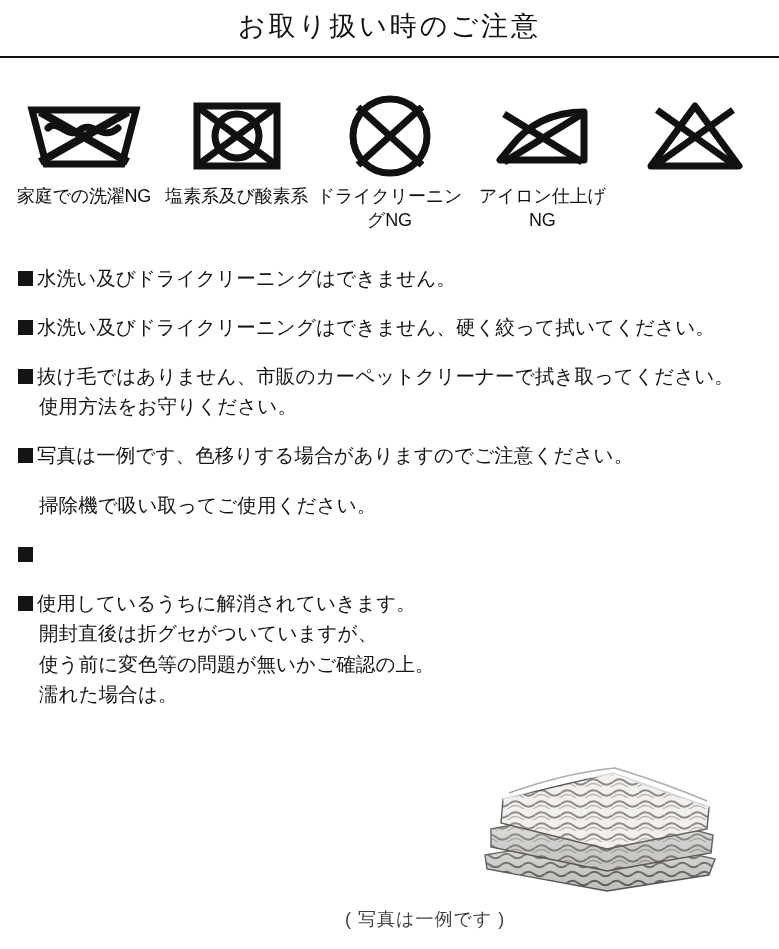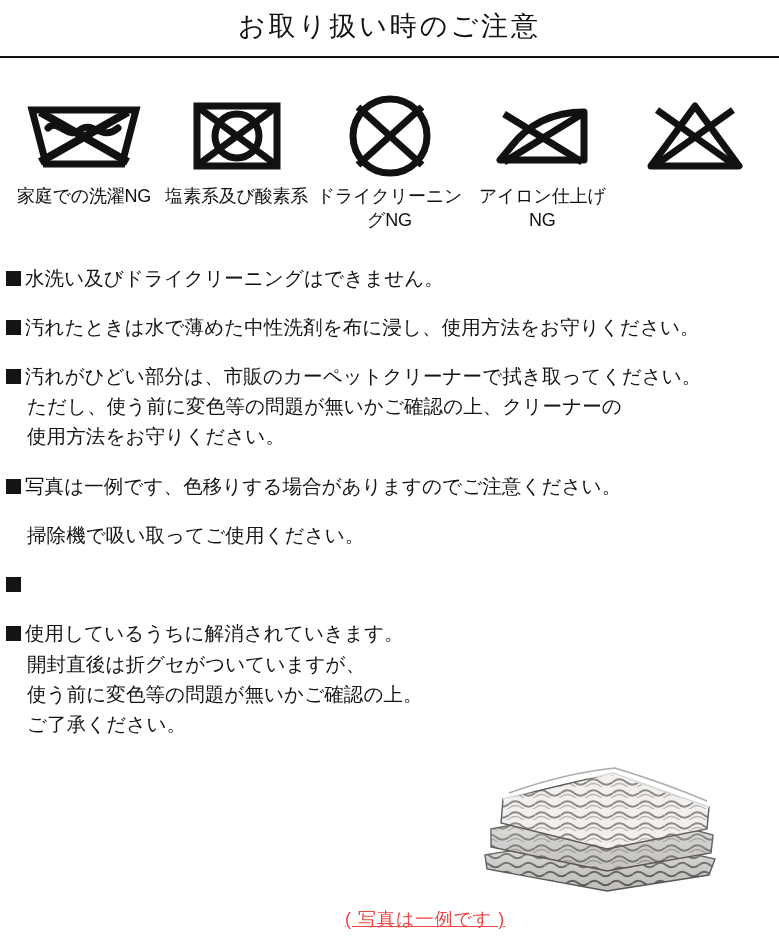--- a/index.html
+++ b/index.html
@@ -59,21 +59,21 @@
     margin-top: 6px;
     font-size: 18px;
     line-height: 1.35;
     text-align: center;
     color: #111111;
     letter-spacing: -0.2px;
   }
 
   
   .notes {
-    padding: 30px 14px 0 6px;
+    padding: 30px 14px 0 18px;
     box-sizing: border-box;
   }
   .note {
     margin-bottom: 19px;
   }
   .note-line {
     font-size: 19.5px;
     line-height: 1.55;
     color: #141414;
     letter-spacing: 0.1px;
@@ -97,23 +97,22 @@
     right: 52px;
     bottom: 56px;
     width: 270px;
     height: 150px;
   }
   .caption {
     position: absolute;
     left: 345px;
     bottom: 18px;
     font-size: 18px;
-    color: #ef4444;
+    color: #404040;
     letter-spacing: 1px;
-    text-decoration: underline;
   }
 
   svg { display: block; }
 </style>
 </head>
 <body>
 
 <div class="title-bar">
   <div class="title-text">お取り扱い時のご注意</div>
   <div class="title-rule"></div>
@@ -179,46 +178,45 @@
 
 </div>
 
 <div class="notes">
 
   <div class="note">
     <div class="note-line"><span class="bullet-sq"></span><span>水洗い及びドライクリーニングはできません。</span></div>
   </div>
 
   <div class="note">
-    <div class="note-line"><span class="bullet-sq"></span><span>汚れたときは水で薄めた中性洗剤を布に浸し、使用方法をお守りください。</span></div>
-  </div>
-
-  <div class="note">
-    <div class="note-line"><span class="bullet-sq"></span><span>汚れがひどい部分は、市販のカーペットクリーナーで拭き取ってください。</span></div>
-    <div class="note-line indent">ただし、使う前に変色等の問題が無いかご確認の上、クリーナーの</div>
+    <div class="note-line"><span class="bullet-sq"></span><span>水洗い及びドライクリーニングはできません、硬く絞って拭いてください。</span></div>
+  </div>
+
+  <div class="note">
+    <div class="note-line"><span class="bullet-sq"></span><span>抜け毛ではありません、市販のカーペットクリーナーで拭き取ってください。</span></div>
     <div class="note-line indent">使用方法をお守りください。</div>
   </div>
 
   <div class="note">
     <div class="note-line"><span class="bullet-sq"></span><span>写真は一例です、色移りする場合がありますのでご注意ください。</span></div>
   </div>
 
   <div class="note">
     <div class="note-line indent">掃除機で吸い取ってご使用ください。</div>
   </div>
 
   <div class="note">
     <div class="note-line"><span class="bullet-sq"></span></div>
   </div>
 
   <div class="note">
     <div class="note-line"><span class="bullet-sq"></span><span>使用しているうちに解消されていきます。</span></div>
     <div class="note-line indent">開封直後は折グセがついていますが、</div>
     <div class="note-line indent">使う前に変色等の問題が無いかご確認の上。</div>
-    <div class="note-line indent">ご了承ください。</div>
+    <div class="note-line indent">濡れた場合は。</div>
   </div>
 
 </div>
 
 <div class="photo-area">
   <svg width="270" height="150" viewBox="0 0 270 150">
     <defs>
       <pattern id="wavepat" width="26" height="11" patternUnits="userSpaceOnUse">
         <rect width="26" height="11" fill="#f2f0ee"></rect>
         <path d="M0 6 Q6.5 0.5 13 6 T26 6" fill="none" stroke="#8d8a86" stroke-width="2.1"></path>

